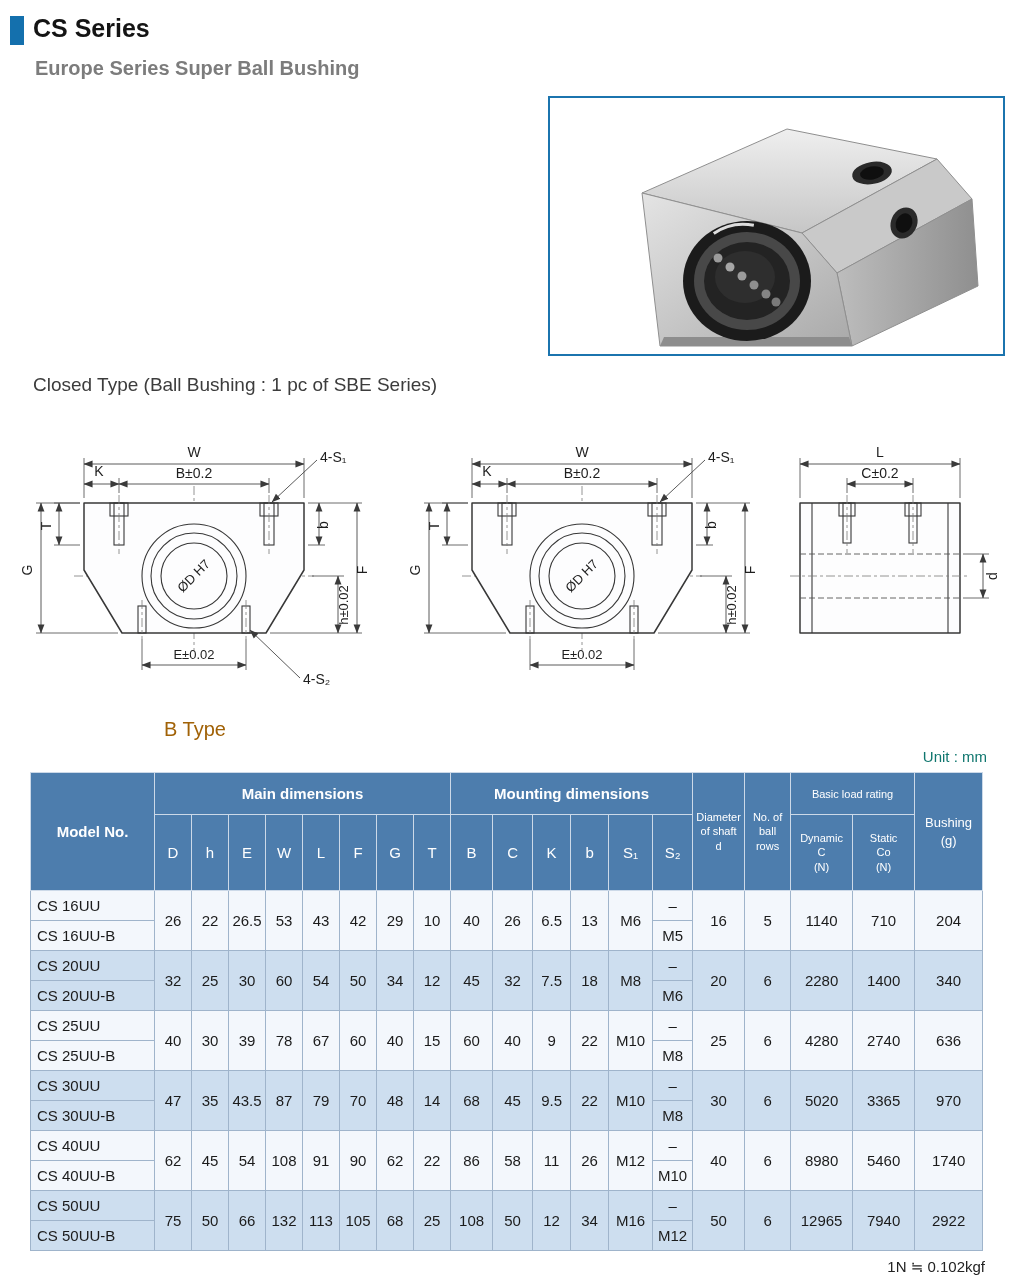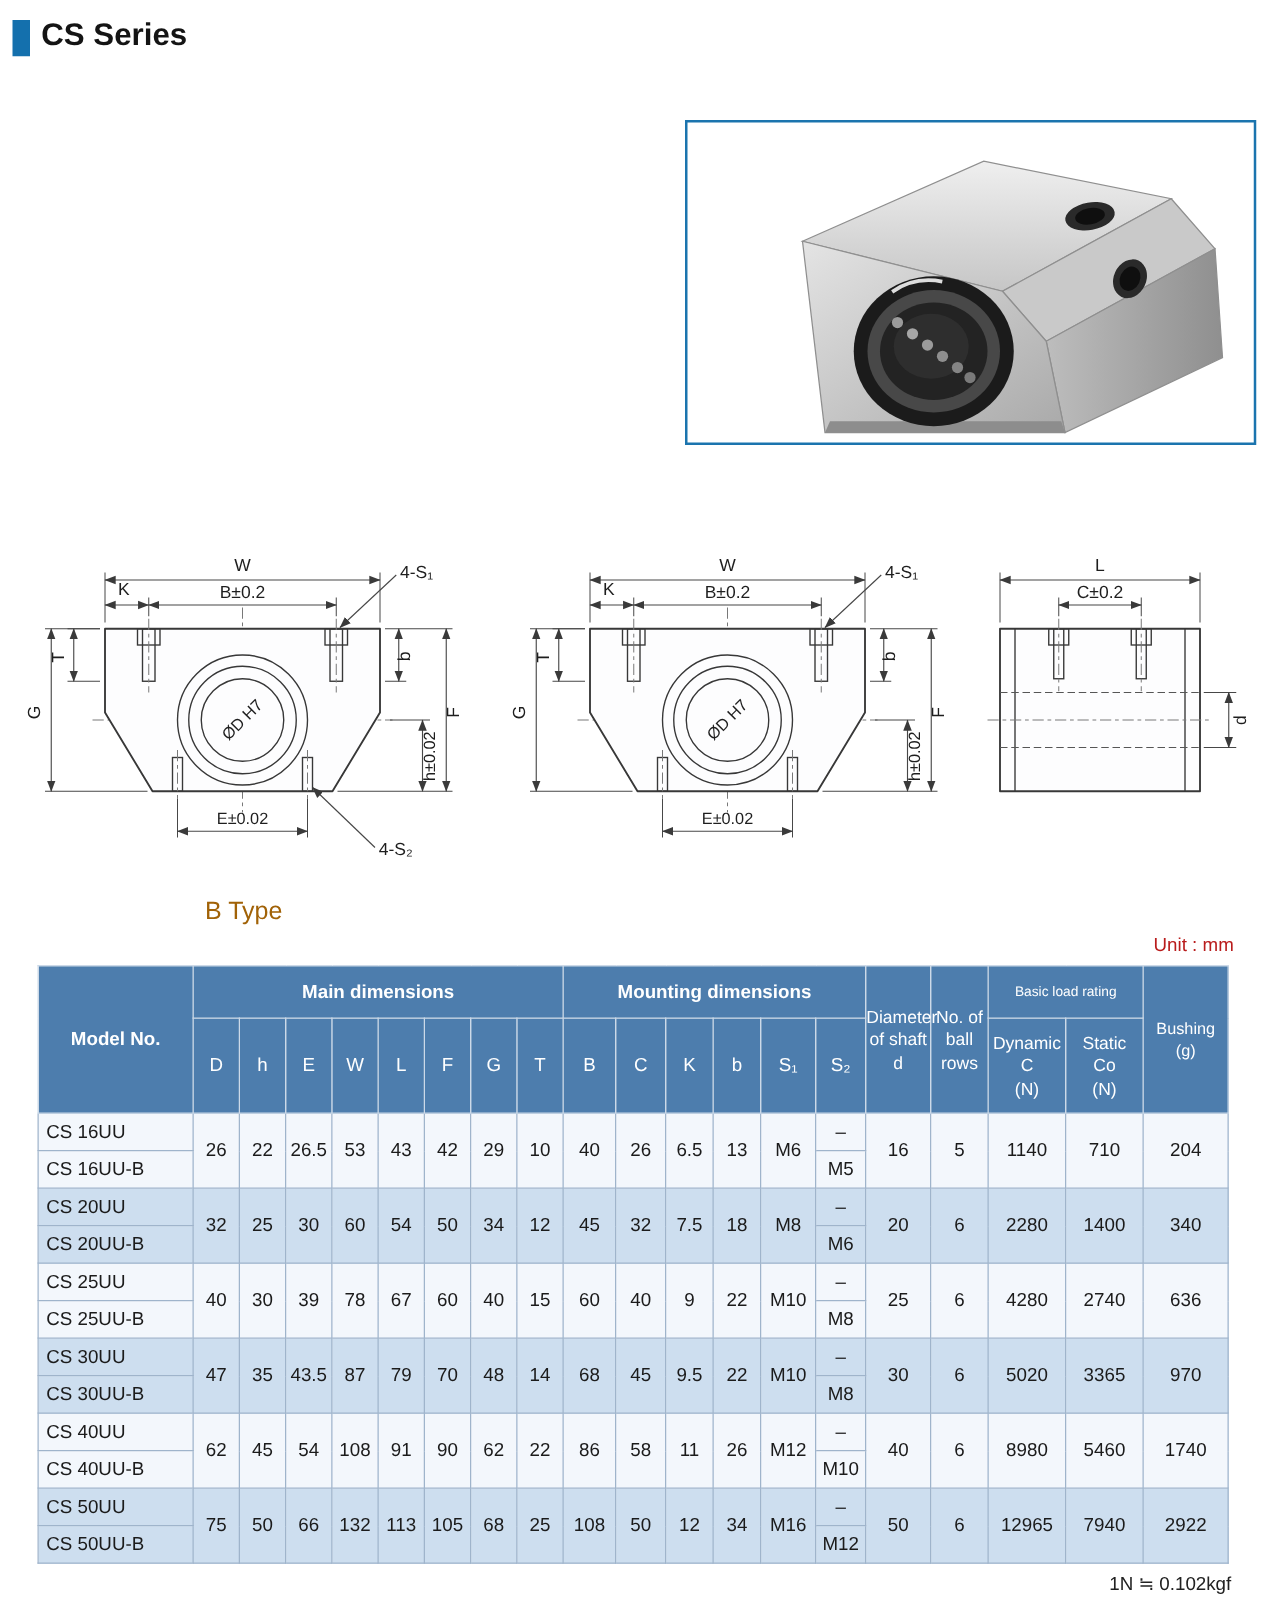--- a/index.html
+++ b/index.html
@@ -20,47 +20,48 @@
   .dw .ol  { fill:#fdfdfe; stroke:#383838; stroke-width:1.5; stroke-linejoin:round; }
   .dw .ln  { fill:none; stroke:#383838; stroke-width:1.1; }
   .dw .dim { fill:none; stroke:#474747; stroke-width:0.9; }
   .dw .ext { fill:none; stroke:#474747; stroke-width:0.8; }
   .dw .cl  { fill:none; stroke:#787878; stroke-width:0.8; stroke-dasharray:9 3 3 3; }
   .dw .hid { fill:none; stroke:#565656; stroke-width:0.9; stroke-dasharray:6 3; }
   .dw text { font-size:14px; fill:#1e1e1e; }
   .dw .sm  { font-size:13px; }
 
   .btype { position:absolute; left:164px; top:718px; font-size:20px; color:#a16207; }
-  .unit  { position:absolute; right:28px; top:748px; font-size:15px; color:#b91c1c; }
+  .unit  { position:absolute; right:28px; top:748px; font-size:15px; color:#0f766e; }
 
   .tablewrap { position:absolute; left:30px; top:772px; }
   table { border-collapse:collapse; table-layout:fixed; width:952px; border:1.5px solid #6e6e6e; }
   th,td { border:1px solid #9fb4cb; vertical-align:middle; }
   thead th { background:#4d7dad; color:#fff; border:1px solid #ccd9e8; font-weight:bold; font-size:15px; }
   thead tr:first-child { height:42px; }
   thead tr:nth-child(2) { height:76px; }
   thead th.lh { font-weight:normal; }
-  thead th.small { font-size:14px; font-weight:normal; white-space:pre-line; line-height:1.3; }
+  thead th.small { font-size:11px; font-weight:normal; white-space:pre-line; line-height:1.3; }
   thead th.mid { font-size:13px; font-weight:normal; white-space:pre-line; line-height:1.35; }
   thead th.lr { font-size:11px; font-weight:normal; }
   tbody tr { height:30px; }
   tbody td { font-size:15px; text-align:center; color:#1b1b1b; padding:0 2px; }
   tbody td.model { text-align:left; padding-left:6px; }
   tr.ga td { background:#f3f7fc; }
   tr.gb td { background:#cddeef; }
 
   .footnote { position:absolute; right:30px; top:1258px; font-size:15px; color:#222; }
 </style>
 </head>
 <body>
 
 <div class="page">
 
   <div class="accent"></div>
   <div class="title">CS Series</div>
+  <div class="subtitle">Europe Series Super Ball Bushing</div>
 
   <div class="photo-box">
     <svg width="450" height="250" viewBox="0 0 450 250">
       <defs>
         <linearGradient id="pgTop" x1="0" y1="0" x2="0" y2="1">
           <stop offset="0" stop-color="#efefef"></stop>
             <stop offset="1" stop-color="#c6c6c6"></stop>
         </linearGradient>
         <linearGradient id="pgFront" x1="0" y1="0" x2="1" y2="1">
           <stop offset="0" stop-color="#e4e4e4"></stop>
@@ -87,20 +88,21 @@
       <circle cx="214" cy="193" r="4.5" fill="#848484"></circle>
       <circle cx="224" cy="201" r="4.5" fill="#7a7a7a"></circle>
       <ellipse cx="195" cy="180" rx="58" ry="54" fill="none" stroke="#dddddd" stroke-width="3" stroke-dasharray="42 320" transform="rotate(-125 195 180)"></ellipse>
       <ellipse cx="320" cy="72" rx="20" ry="11" transform="rotate(-10 320 72)" fill="#2a2a2a"></ellipse>
       <ellipse cx="320" cy="72" rx="12" ry="6.5" transform="rotate(-10 320 72)" fill="#0f0f0f"></ellipse>
       <ellipse cx="352" cy="122" rx="13" ry="16" transform="rotate(25 352 122)" fill="#2a2a2a"></ellipse>
       <ellipse cx="352" cy="122" rx="8" ry="10" transform="rotate(25 352 122)" fill="#0f0f0f"></ellipse>
     </svg>
   </div>
 
+  <div class="closed-type">Closed Type (Ball Bushing : 1 pc of SBE Series)</div>
 
   <svg id="dw1" class="dw drawing" width="360" height="305" viewBox="0 0 360 305">
     <defs>
       <marker id="ar1" viewBox="0 0 10 10" refX="9.5" refY="5" markerWidth="9" markerHeight="9" orient="auto-start-reverse" markerUnits="userSpaceOnUse">
         <path d="M0,1.2 L10,5 L0,8.8 Z" fill="#3a3a3a"></path>
       </marker>
     </defs>
     <line class="cl" x1="180" y1="78" x2="180" y2="242"></line>
     <line class="cl" x1="60" y1="168" x2="300" y2="168"></line>
     <polygon class="ol" points="70,95 290,95 290,162 252,225 108,225 70,162"></polygon>

